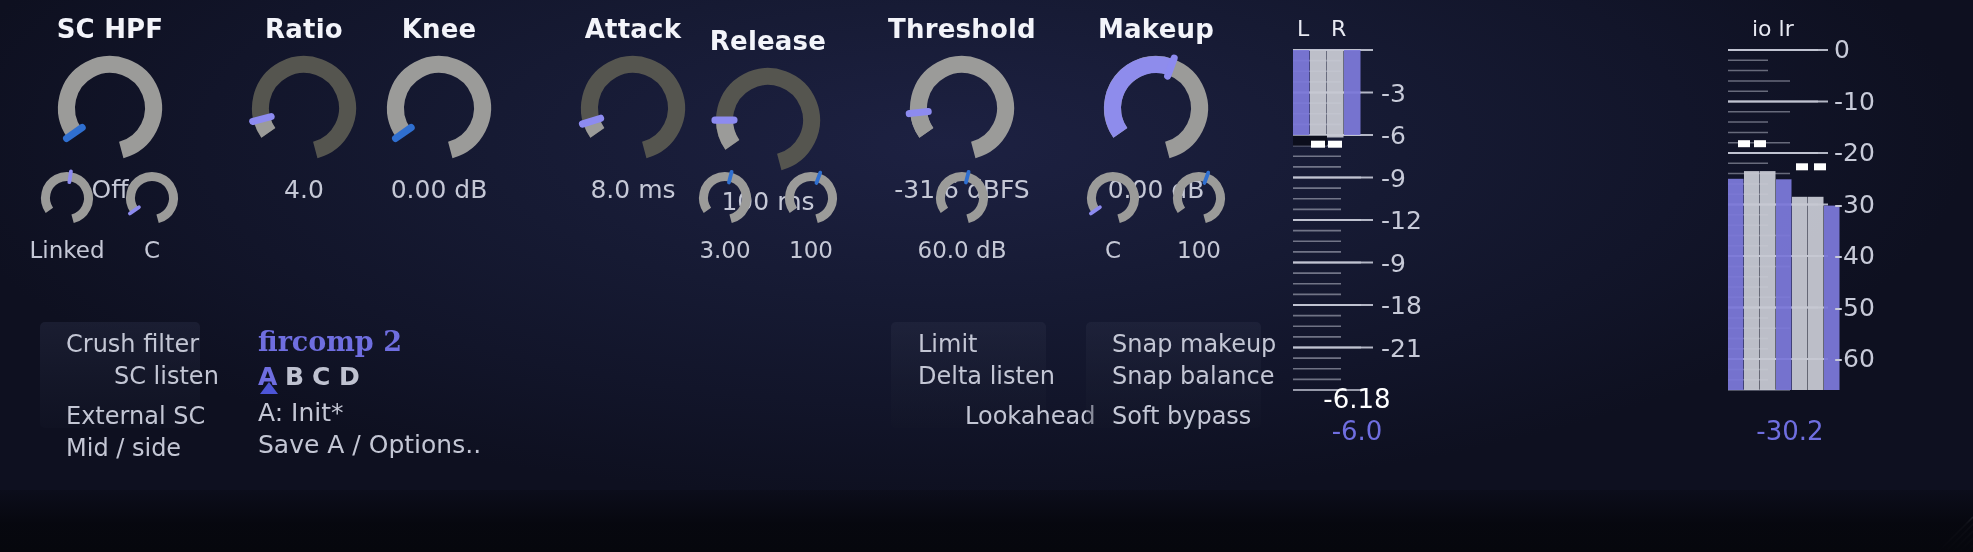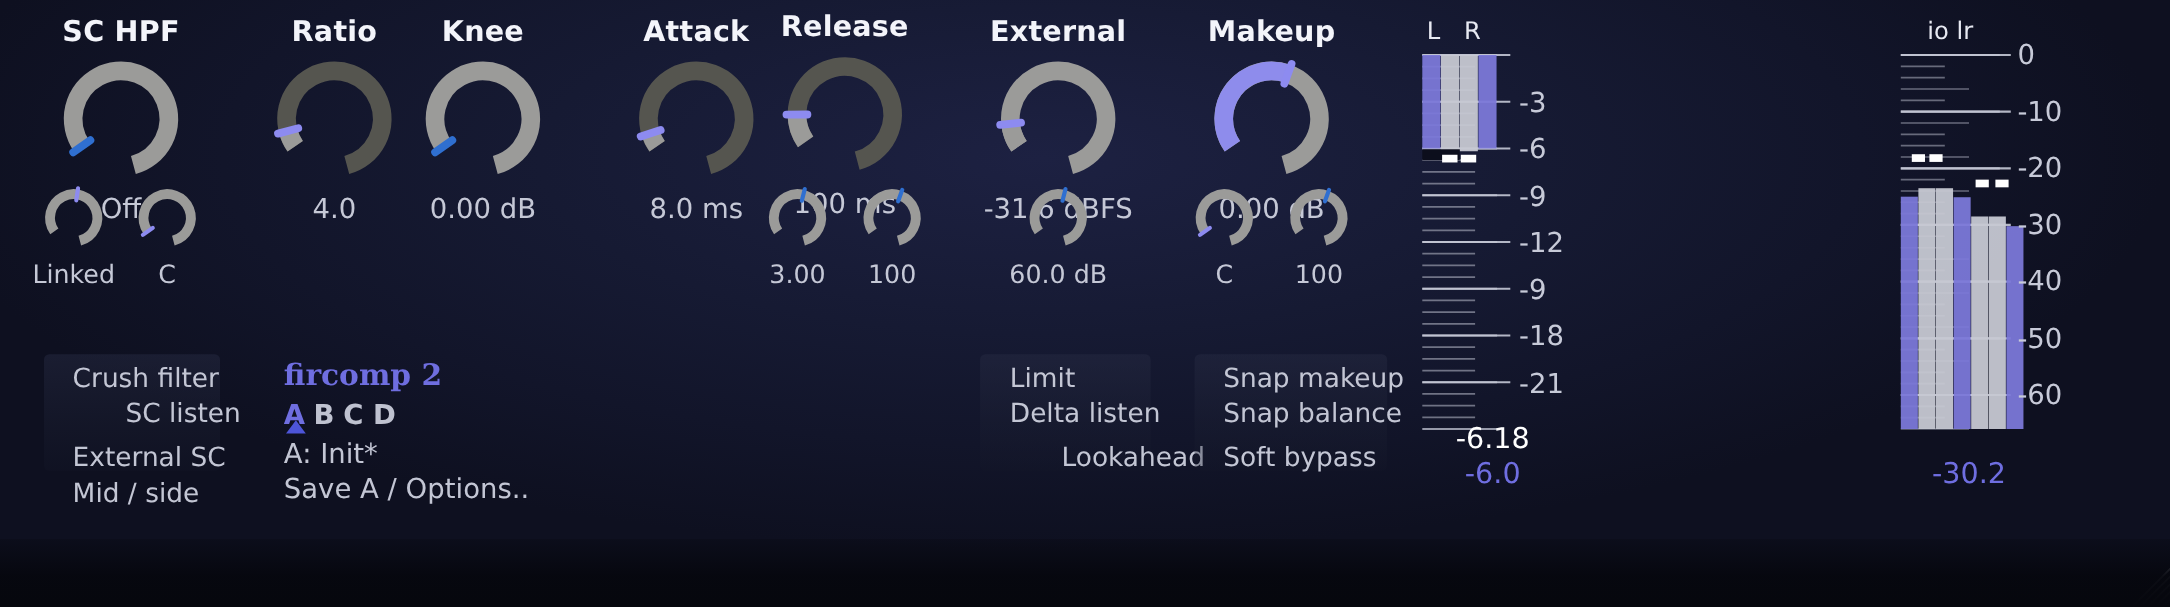--- a/index.html
+++ b/index.html
@@ -104,30 +104,30 @@
      <div class="val" style="margin-top:13px;">0.00 dB</div></div>
       <div class="col" style="left: 543px; width: 180px; top: 16px;"><div class="ttl">Attack</div>
      <div class="knobwrap" style="margin-top:14px;">
        <svg width="104" height="104" viewBox="0 0 104 104">
             <path d="M 16.366886073428844 76.95057498127049 A 43.5 43.5 0 1 1 63.25862846195965 94.01777344357447" fill="none" stroke="#55554f" stroke-width="17" stroke-linecap="butt"></path>
             <path d="M 16.366886073428844 76.95057498127049 A 43.5 43.5 0 0 1 10.536205951006806 65.15309024764433" fill="none" stroke="#9b9b99" stroke-width="17" stroke-linecap="butt"></path>
             <line x1="19.5915172950398" y1="62.28057628551511" x2="1.4808946069738056" y2="68.02560420977355" stroke="#8d8bf0" stroke-width="7.14" stroke-linecap="round"></line>
           </svg>
      </div>
      <div class="val" style="margin-top:13px;">8.0 ms</div></div>
-      <div class="col" style="left: 678px; width: 180px; top: 12px;"><div class="ttl">Release</div>
+      <div class="col" style="left: 678px; width: 180px; top: 28px;"><div class="ttl">Release</div>
      <div class="knobwrap" style="margin-top:14px;">
        <svg width="104" height="104" viewBox="0 0 104 104">
             <path d="M 16.366886073428844 76.95057498127049 A 43.5 43.5 0 1 1 63.25862846195965 94.01777344357447" fill="none" stroke="#55554f" stroke-width="17" stroke-linecap="butt"></path>
             <path d="M 16.366886073428844 76.95057498127049 A 43.5 43.5 0 0 1 8.500265016886118 52.151843336562216" fill="none" stroke="#9b9b99" stroke-width="17" stroke-linecap="butt"></path>
             <line x1="18.00020713963513" y1="52.11868214811759" x2="-0.9996771058628937" y2="52.18500452500684" stroke="#8d8bf0" stroke-width="7.14" stroke-linecap="round"></line>
           </svg>
      </div>
      <div class="val" style="margin-top:13px;">100 ms</div></div>
-      <div class="col" style="left: 872px; width: 180px; top: 16px;"><div class="ttl">External</div>
+      <div class="col" style="left: 872px; width: 180px; top: 16px;"><div class="ttl">Threshold</div>
      <div class="knobwrap" style="margin-top:14px;">
        <svg width="104" height="104" viewBox="0 0 104 104">
             <path d="M 16.366886073428844 76.95057498127049 A 43.5 43.5 0 1 1 63.25862846195965 94.01777344357447" fill="none" stroke="#9b9b99" stroke-width="17" stroke-linecap="butt"></path>
             <path d="M 16.366886073428844 76.95057498127049 A 43.5 43.5 0 0 1 8.738297551480109 56.54698815214291" fill="none" stroke="#9b9b99" stroke-width="17" stroke-linecap="butt"></path>
             <line x1="18.186255557478702" y1="55.5539677511002" x2="-0.7096604545184917" y2="57.540008553185615" stroke="#8d8bf0" stroke-width="7.14" stroke-linecap="round"></line>
           </svg>
      </div>
      <div class="val" style="margin-top:13px;">-31.6 dBFS</div></div>
       <div class="col" style="left: 1066px; width: 180px; top: 16px;"><div class="ttl">Makeup</div>
      <div class="knobwrap" style="margin-top:14px;">

